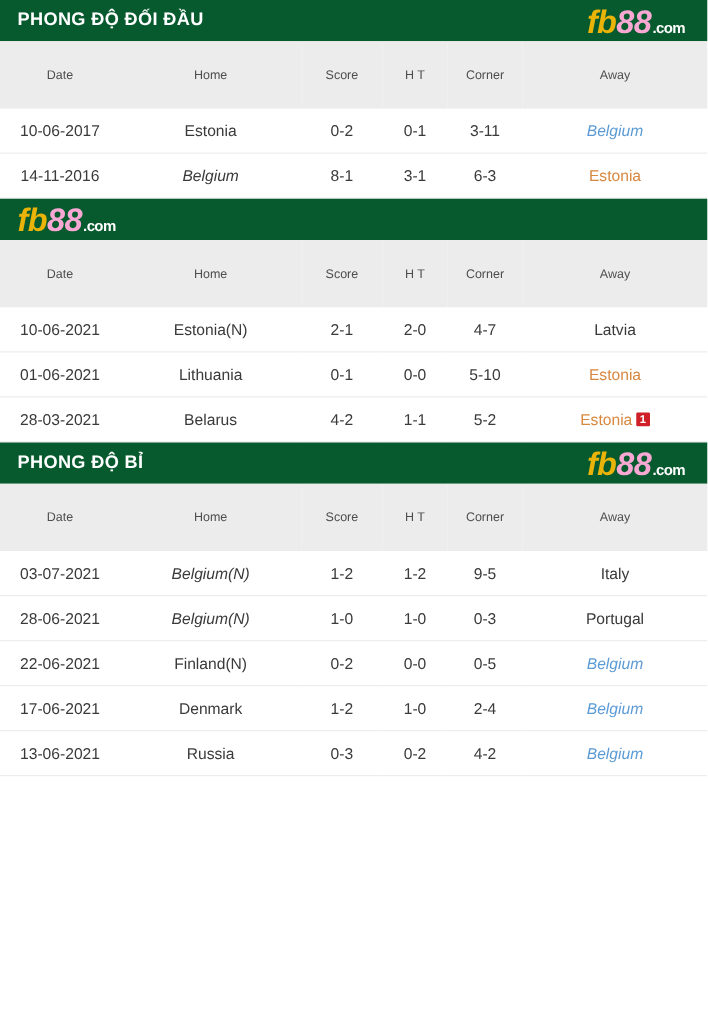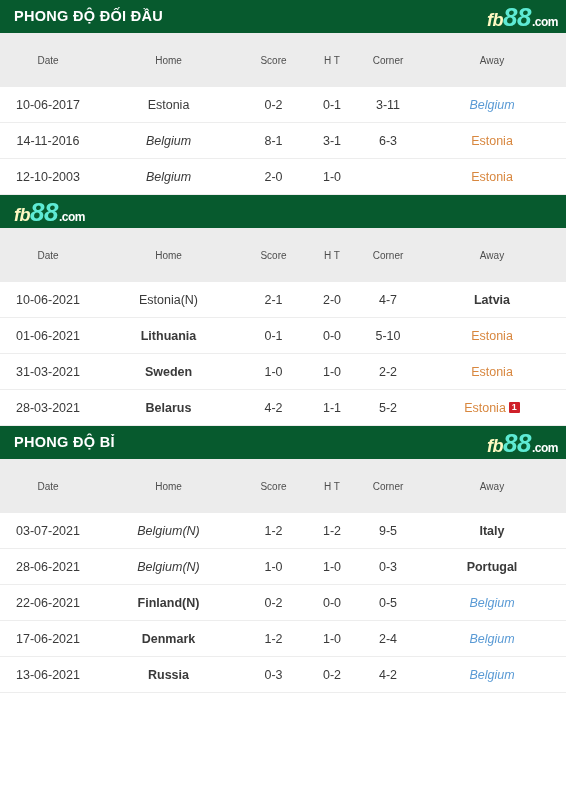--- a/index.html
+++ b/index.html
@@ -20,46 +20,46 @@
     background: #ffffff;
   }
 
   
   .sec-header {
     height: 33px;
     background: #075a2e;
     display: flex;
     align-items: center;
     justify-content: space-between;
-    padding: 0 8px 0 14px;
+    padding: 0 18px 0 14px;
     box-sizing: border-box;
   }
   .sec-title {
     color: #ffffff;
     font-size: 14.5px;
     font-weight: bold;
     letter-spacing: 0.3px;
     line-height: 1;
     white-space: nowrap;
   }
   .logo {
     display: flex;
     align-items: baseline;
     font-style: italic;
     font-weight: bold;
     line-height: 1;
     white-space: nowrap;
     letter-spacing: -0.5px;
   }
   .logo .logo-fb {
-    color: #fef9c3;
-    font-size: 18px;
+    color: #eab308;
+    font-size: 26px;
   }
   .logo .logo-88 {
-    color: #5eead4;
+    color: #f9a8d4;
     font-size: 26px;
   }
   .logo .logo-com {
     color: #ffffff;
     font-size: 12px;
     font-style: normal;
     font-weight: bold;
     margin-left: 1px;
     text-align: center;
   }
@@ -100,21 +100,21 @@
   .col-date   { width: 96px;  }
   .col-home   { width: 145px; }
   .col-score  { width: 65px;  }
   .col-ht     { width: 52px;  }
   .col-corner { width: 60px;  }
   .col-away   { width: 148px; }
 
   .t-orange { color: #d8873f; }
   .t-blue   { color: #5b9bd5; font-style: italic; }
   .t-red    { color: #c0392b; }
-  .t-dark   { color: #3a3a3a; font-weight: bold; }
+  .t-dark   { color: #3a3a3a; }
 
   .badge-card {
     display: inline-block;
     background: #cf2029;
     color: #ffffff;
     font-size: 9px;
     font-weight: bold;
     line-height: 11px;
     min-width: 11px;
     height: 11px;
@@ -168,30 +168,20 @@
             <tr>
               <td class="col-date">14-11-2016</td>
               <td class="col-home t-blue">Belgium</td>
               <td class="col-score t-red">8-1</td>
               <td class="col-ht">3-1</td>
               <td class="col-corner">6-3</td>
               <td class="col-away"><span class="cell-inner">
                   <span class="t-orange">Estonia</span>
                 </span></td>
             </tr>
-            <tr>
-              <td class="col-date">12-10-2003</td>
-              <td class="col-home t-blue">Belgium</td>
-              <td class="col-score t-red">2-0</td>
-              <td class="col-ht">1-0</td>
-              <td class="col-corner"></td>
-              <td class="col-away"><span class="cell-inner">
-                  <span class="t-orange">Estonia</span>
-                </span></td>
-            </tr>
           </tbody>
         </table>
       </div>
       <div class="section">
         <div class="sec-header">
           <div class="logo">
             <span class="logo-fb">fb</span>
             <span class="logo-88">88</span>
             <span class="logo-com">.com</span>
           </div>
@@ -217,30 +207,20 @@
               <td class="col-away"><span class="cell-inner">
                   <span class="t-dark">Latvia</span>
                 </span></td>
             </tr>
             <tr>
               <td class="col-date">01-06-2021</td>
               <td class="col-home t-dark">Lithuania</td>
               <td class="col-score t-red">0-1</td>
               <td class="col-ht">0-0</td>
               <td class="col-corner">5-10</td>
-              <td class="col-away"><span class="cell-inner">
-                  <span class="t-orange">Estonia</span>
-                </span></td>
-            </tr>
-            <tr>
-              <td class="col-date">31-03-2021</td>
-              <td class="col-home t-dark">Sweden</td>
-              <td class="col-score t-red">1-0</td>
-              <td class="col-ht">1-0</td>
-              <td class="col-corner">2-2</td>
               <td class="col-away"><span class="cell-inner">
                   <span class="t-orange">Estonia</span>
                 </span></td>
             </tr>
             <tr>
               <td class="col-date">28-03-2021</td>
               <td class="col-home t-dark">Belarus</td>
               <td class="col-score t-red">4-2</td>
               <td class="col-ht">1-1</td>
               <td class="col-corner">5-2</td>

